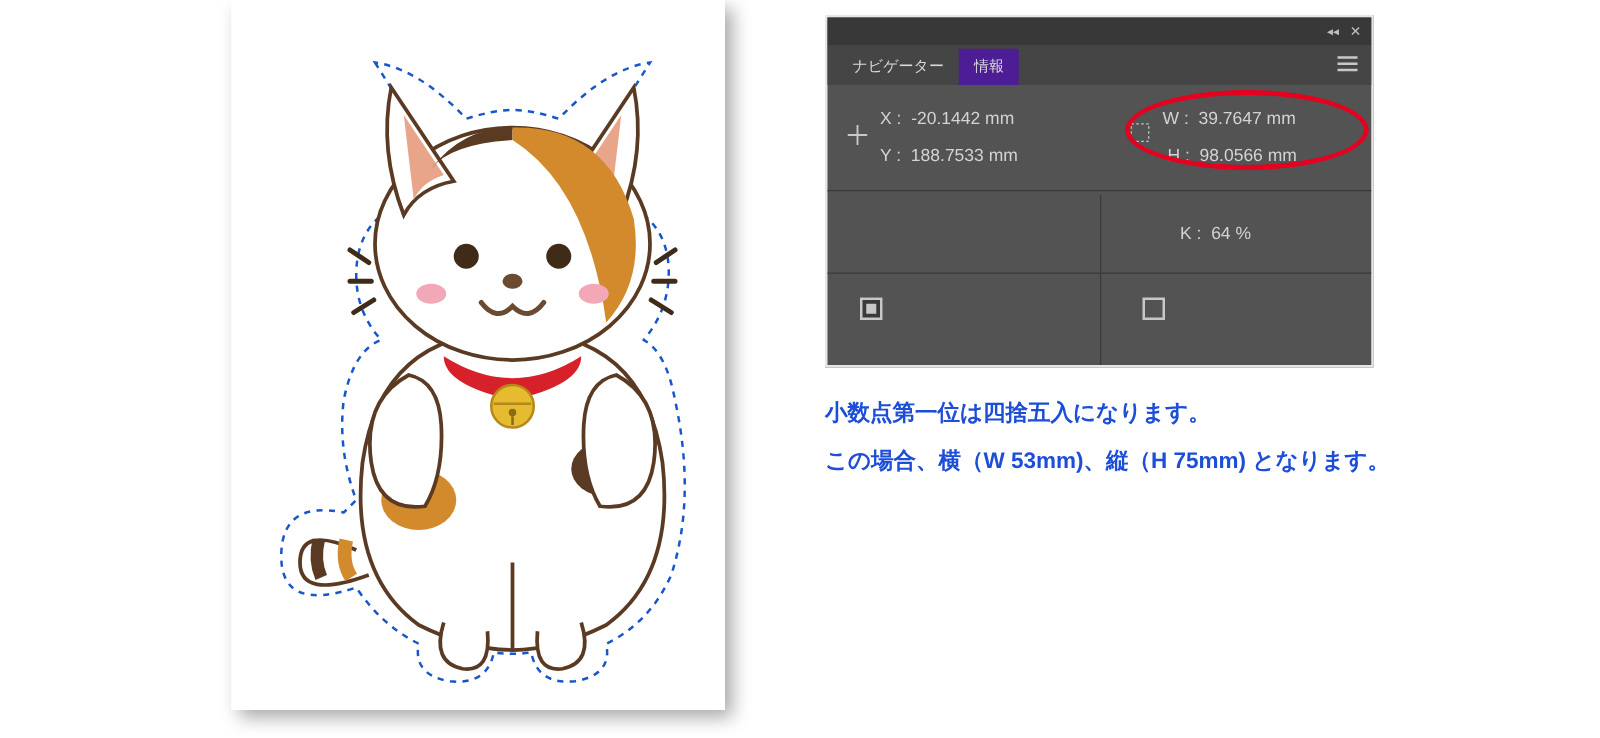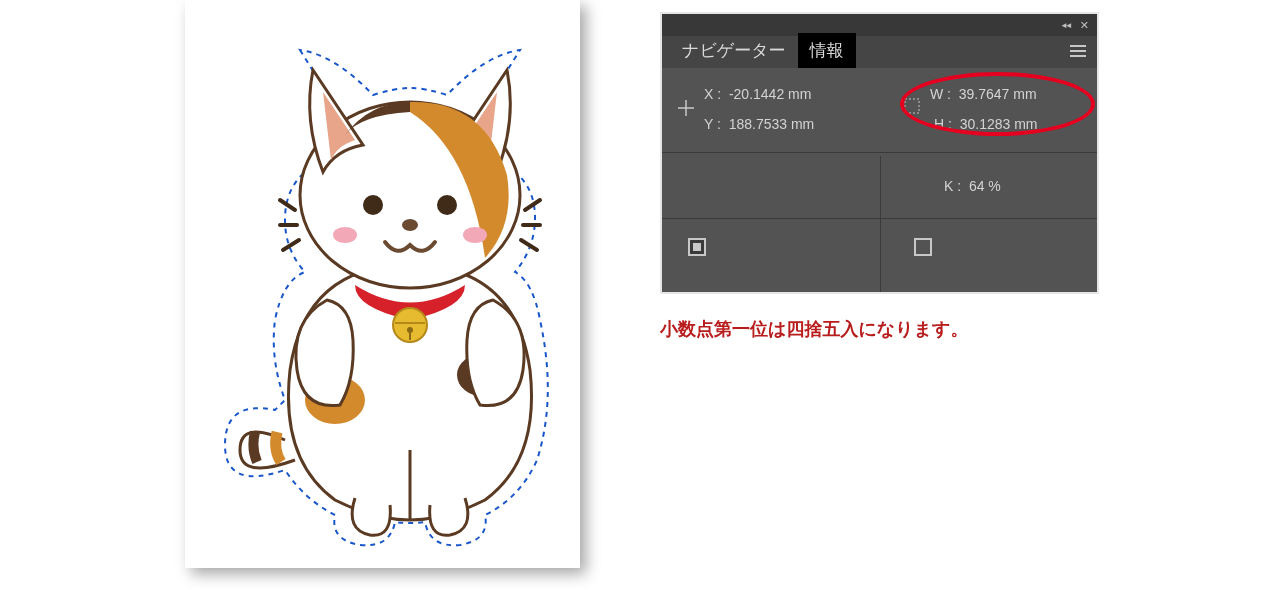--- a/index.html
+++ b/index.html
@@ -43,26 +43,26 @@
   .panel-tabs {
     height: 32px;
     display: flex;
     align-items: flex-end;
     padding: 0 8px;
     position: relative;
     background: #454545;
   }
   .tab {
     color: #d9d9d9;
-    font-size: 17px;
+    font-size: 12px;
     padding: 6px 12px;
     cursor: pointer;
   }
   .tab.active {
-    background: #000000;
+    background: #4c1d95;
   }
   .panel-menu {
     position: absolute;
     right: 10px;
     top: 8px;
     color: #c8c8c8;
     width: 18px;
     height: 14px;
     cursor: pointer;
   }
@@ -119,25 +119,24 @@
   }
   .highlight-ellipse {
     position: absolute;
     border: 4px solid #e6001f;
     border-radius: 50%;
     pointer-events: none;
   }
   .caption {
     position: absolute;
     left: 660px;
-    color: #b91c1c;
+    color: #1d4ed8;
     font-size: 18px;
     font-weight: 600;
     line-height: 2.1;
-    font-family: Liberation Mono, monospace;
   }
 </style>
 </head>
 <body>
 
 <div class="stage">
   <svg class="cat-svg" viewBox="0 0 395 568">
 
     <path d="
       M 115 50
@@ -270,34 +269,35 @@
       <svg width="16" height="16" viewBox="0 0 16 16">
           <rect x="1" y="1" width="14" height="14" fill="none" stroke="#c8c8c8" stroke-width="1" stroke-dasharray="2 2"></rect>
         </svg>
     </span>
     <div class="info-row" style="left:268px; top:18px;">
       <span>W :</span>&nbsp;&nbsp;
       <span>39.7647 mm</span>
     </div>
     <div class="info-row" style="left:272px; top:48px;">
       <span>H :</span>&nbsp;&nbsp;
-      <span>30.1283 mm</span>
+      <span>98.0566 mm</span>
     </div>
 
     <div class="highlight-ellipse" style="left:238px; top:4px; width:195px; height:64px;"></div>
 
     <div class="divider-h" style="top:84px;"></div>
     <div class="divider-v" style="left:218px;"></div>
     <div class="divider-h" style="top:150px;"></div>
 
     <div class="info-row" style="left:282px; top:110px;">
       <span>K :</span>&nbsp;&nbsp;
       <span>64 %</span>
     </div>
 
     <div class="swatch-stroke" style="left:26px; top:170px;"></div>
     <div class="swatch-fill" style="left:252px; top:170px;"></div>
   </div>
 </div>
 
 <div class="caption" style="top:312px;">
   <div>小数点第一位は四捨五入になります。</div>
+  <div>この場合、横（W 53mm)、縦（H 75mm) となります。</div>
 </div>
 
 </body></html>

